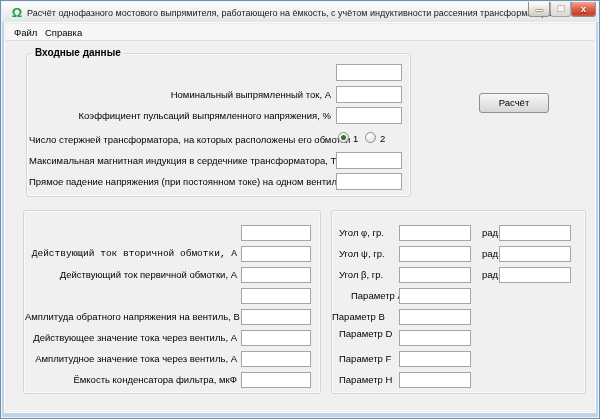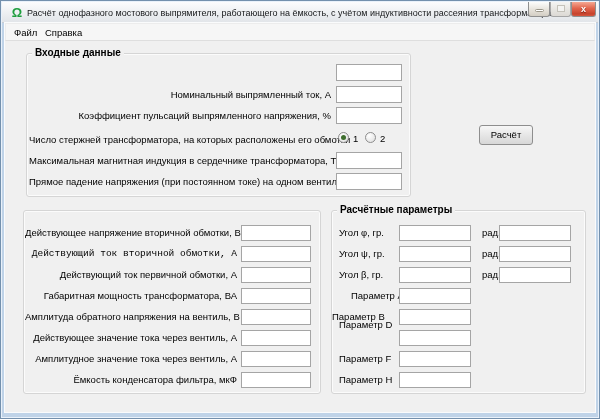--- a/index.html
+++ b/index.html
@@ -120,50 +120,47 @@
   <span class="lbl" style="left:352px; top:132px;">1</span>
   <span class="radio" style="left:364px; top:131px;"></span>
   <span class="lbl" style="left:379px; top:132px;">2</span>
 
   <div class="lbl r" style="left:28px; top:154px; width:302px;">Максимальная магнитная индукция в сердечнике трансформатора, Тл</div>
   <input class="tb" style="left: 335px; top: 151px; width: 66px; height: 17px;" value="">
 
   <div class="lbl r" style="left:28px; top:175px; width:302px;">Прямое падение напряжения (при постоянном токе) на одном вентиле, В</div>
   <input class="tb" style="left: 335px; top: 172px; width: 66px; height: 17px;" value="">
 
-  <button class="btn" style="left:478px; top:124px; width:54px; height:20px;">Расчёт</button>
+  <button class="btn" style="left:478px; top:92px; width:70px; height:20px;">Расчёт</button>
 
   <div class="grp" style="left:22px; top:209px; width:298px; height:184px;"></div>
 
-  <div class="lbl r" style="left:24px; top:226px; width:212px;">Действующее напряжение вторичной обмотки, В</div>
   <input class="tb" style="left: 240px; top: 224px; width: 70px; height: 16px;" value="">
 
   <div class="lbl r" style="left:24px; top:247px; width:212px;font-family:Liberation Mono, monospace;">Действующий ток вторичной обмотки, А</div>
   <input class="tb" style="left: 240px; top: 245px; width: 70px; height: 16px;" value="">
 
   <div class="lbl r" style="left:24px; top:268px; width:212px;">Действующий ток первичной обмотки, А</div>
   <input class="tb" style="left: 240px; top: 266px; width: 70px; height: 16px;" value="">
 
-  <div class="lbl r" style="left:24px; top:289px; width:212px;">Габаритная мощность трансформатора, ВА</div>
   <input class="tb" style="left: 240px; top: 287px; width: 70px; height: 16px;" value="">
 
   <div class="lbl r" style="left:24px; top:310px; width:212px;">Амплитуда обратного напряжения на вентиль, В</div>
   <input class="tb" style="left: 240px; top: 308px; width: 70px; height: 16px;" value="">
 
   <div class="lbl r" style="left:24px; top:331px; width:212px;">Действующее значение тока через вентиль, А</div>
   <input class="tb" style="left: 240px; top: 329px; width: 70px; height: 16px;" value="">
 
   <div class="lbl r" style="left:24px; top:352px; width:212px;">Амплитудное значение тока через вентиль, А</div>
   <input class="tb" style="left: 240px; top: 350px; width: 70px; height: 16px;" value="">
 
   <div class="lbl r" style="left:24px; top:373px; width:212px;">Ёмкость конденсатора фильтра, мкФ</div>
   <input class="tb" style="left: 240px; top: 371px; width: 70px; height: 16px;" value="">
 
   <div class="grp" style="left:330px; top:209px; width:255px; height:184px;"></div>
-  <div class="grp-title" style="left:336px; top:203px;">Расчётные параметры</div>
 
   <div class="lbl" style="left:338px; top:226px;">Угол φ, гр.</div>
   <input class="tb" style="left: 398px; top: 224px; width: 72px; height: 16px;" value="">
   <div class="lbl" style="left:481px; top:226px;">рад.</div>
   <input class="tb" style="left: 498px; top: 224px; width: 72px; height: 16px;" value="">
 
   <div class="lbl" style="left:338px; top:247px;">Угол ψ, гр.</div>
   <input class="tb" style="left: 398px; top: 245px; width: 72px; height: 16px;" value="">
   <div class="lbl" style="left:481px; top:247px;">рад.</div>
   <input class="tb" style="left: 498px; top: 245px; width: 72px; height: 16px;" value="">
@@ -172,21 +169,21 @@
   <input class="tb" style="left: 398px; top: 266px; width: 72px; height: 16px;" value="">
   <div class="lbl" style="left:481px; top:268px;">рад.</div>
   <input class="tb" style="left: 498px; top: 266px; width: 72px; height: 16px;" value="">
 
   <div class="lbl" style="left:350px; top:289px;">Параметр A</div>
   <input class="tb" style="left: 398px; top: 287px; width: 72px; height: 16px;" value="">
 
   <div class="lbl" style="left:331px; top:310px;">Параметр B</div>
   <input class="tb" style="left: 398px; top: 308px; width: 72px; height: 16px;" value="">
 
-  <div class="lbl" style="left:338px; top:318px;">Параметр D</div>
+  <div class="lbl" style="left:338px; top:327px;">Параметр D</div>
   <input class="tb" style="left: 398px; top: 329px; width: 72px; height: 16px;" value="">
 
   <div class="lbl" style="left:338px; top:352px;">Параметр F</div>
   <input class="tb" style="left: 398px; top: 350px; width: 72px; height: 16px;" value="">
 
   <div class="lbl" style="left:338px; top:373px;">Параметр H</div>
   <input class="tb" style="left: 398px; top: 371px; width: 72px; height: 16px;" value="">
 
 </div>
 

